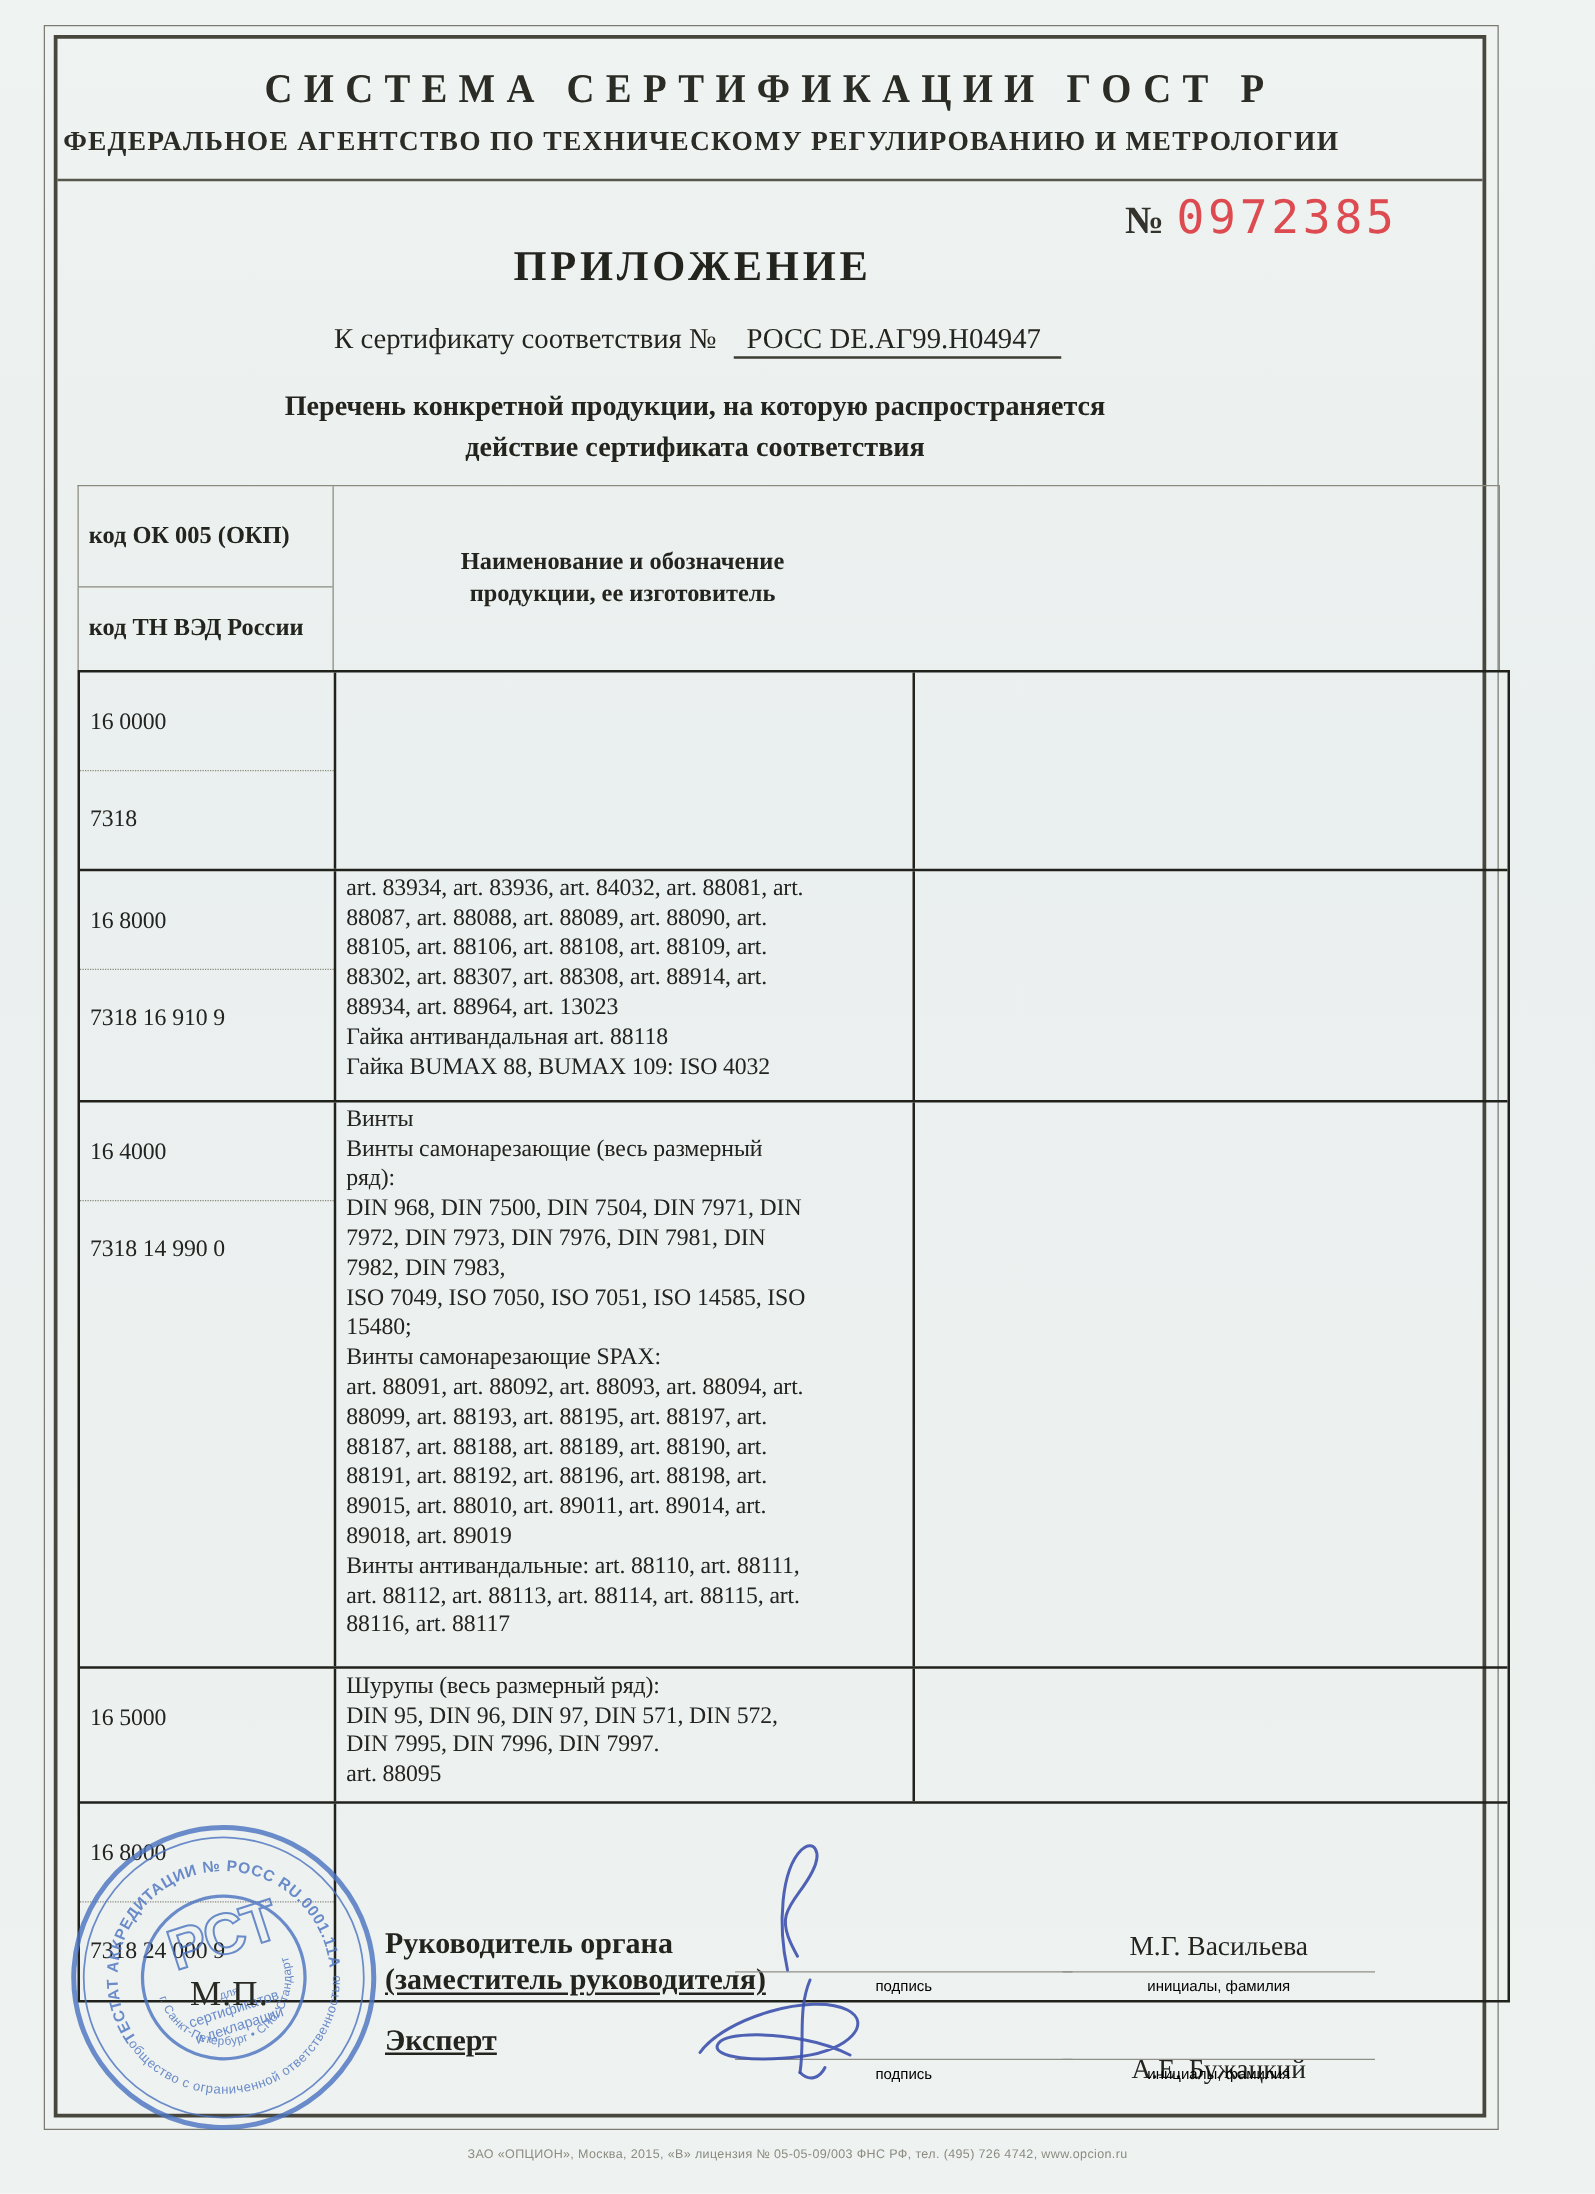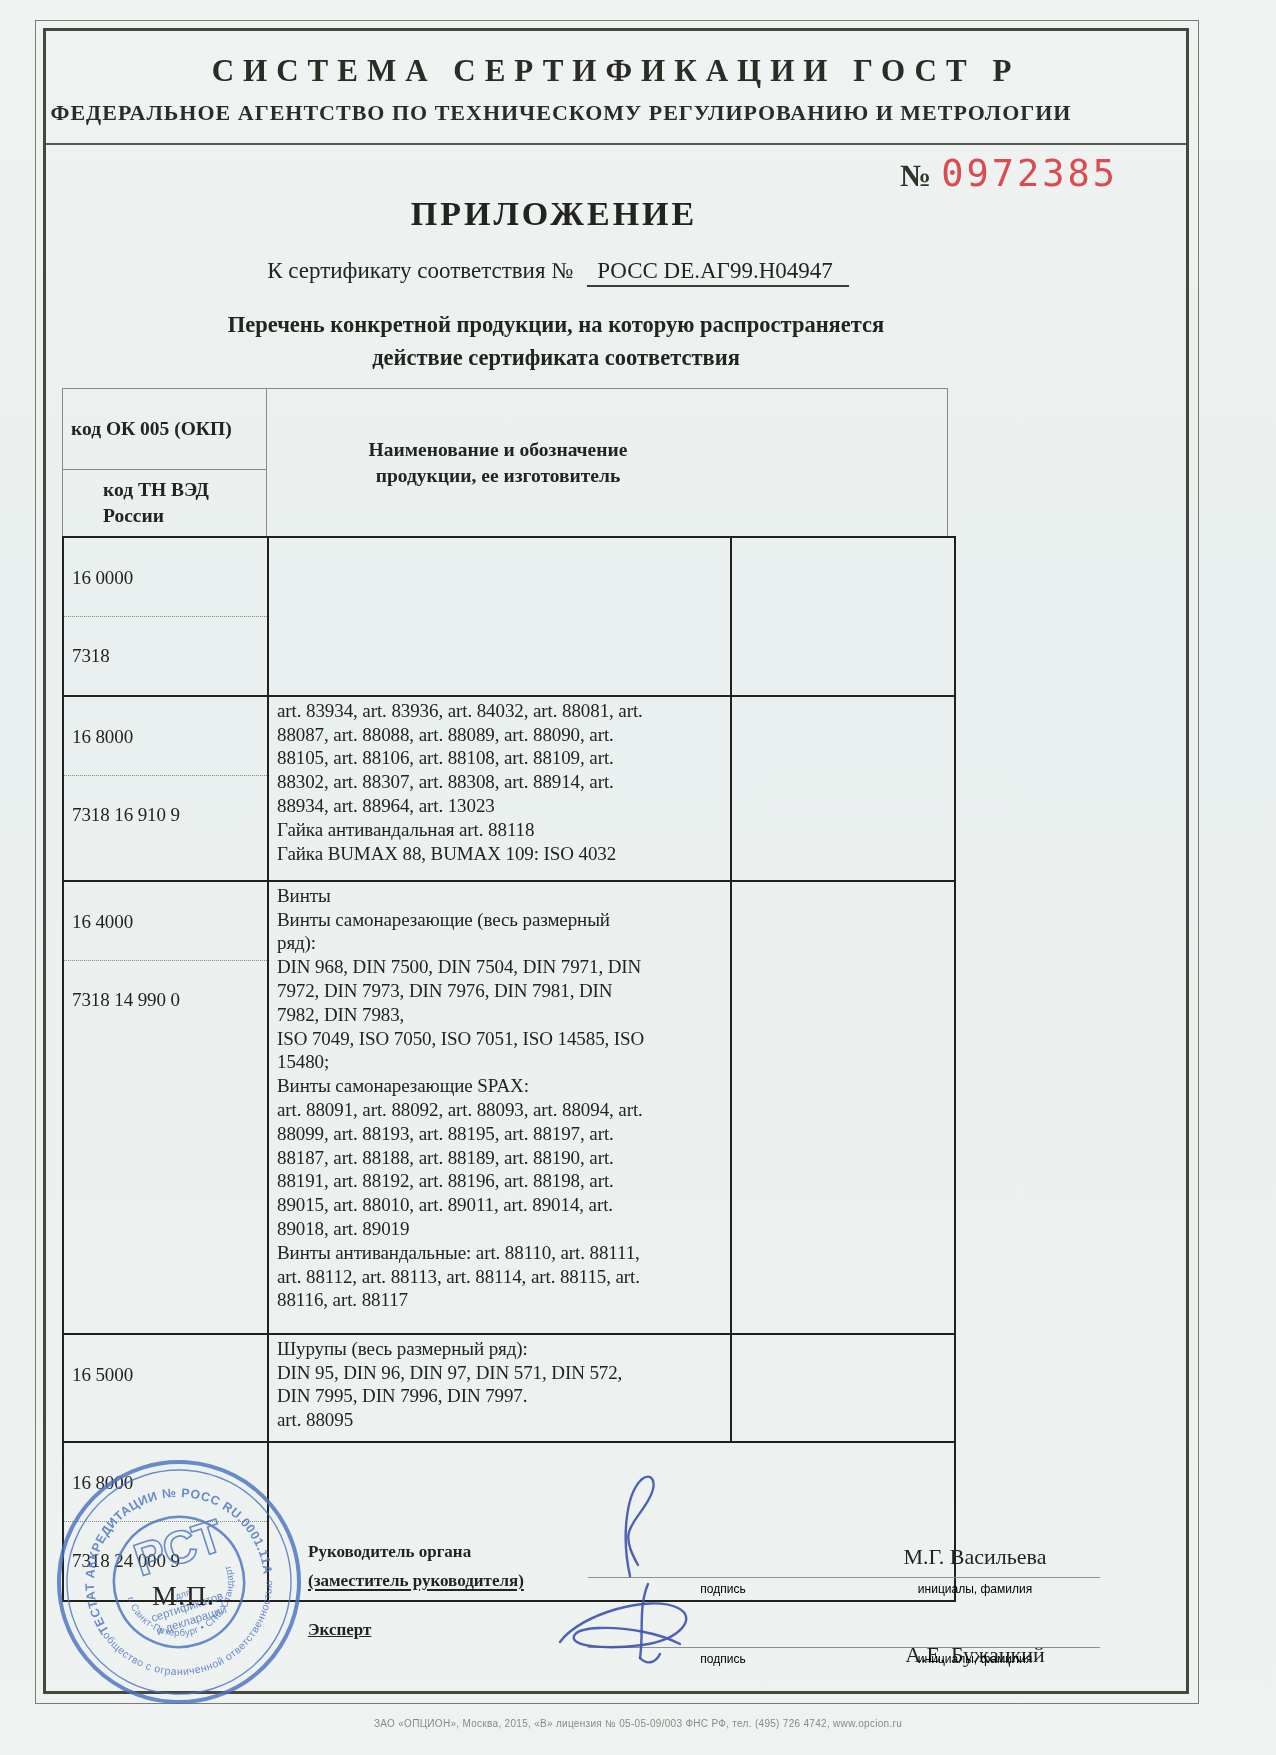--- a/index.html
+++ b/index.html
@@ -25,45 +25,45 @@
   .head-rule { border-top:2.5px solid #57574d; margin-top:17px; }
   
   .blank-number { position:absolute; left:900px; top:152px; white-space:nowrap; }
   .blank-number .no-sign { font-size:31px; font-weight:bold; color:#33332c; margin-right:10px; }
   .blank-number .no-digits { font-family:"DejaVu Sans Mono", monospace; font-size:37px; letter-spacing:3px; color:#dd4a50; font-weight:500; }
   .doc-title { text-align:center; margin-top:50px; font-size:34px; font-weight:bold; letter-spacing:3px; transform:translateX(-62px); }
   .cert-line { text-align:center; margin-top:25px; font-size:23px; transform:translateX(-58px); }
   .cert-num { display:inline-block; margin-left:14px; padding:0 16px 1px 10px; border-bottom:2px solid #3c3c33; }
   .scope { text-align:center; margin-top:21px; font-weight:bold; font-size:22.5px; line-height:33px; transform:translateX(-60px); }
   
-  .tablewrap { margin:14px 0 0 16px; width:894px; }
+  .tablewrap { margin:14px 0 0 16px; width:1146px; }
   .thead {
     display:grid; grid-template-columns:203px 463px auto;
     border:1.3px solid #8b8b80; border-bottom:none;
     height:148px; margin-right:8px; box-sizing:border-box;
   }
   .th { font-weight:bold; font-size:19.5px; line-height:26px; display:flex; align-items:center;
         justify-content:center; text-align:center; white-space:pre-line; border-left:1.3px solid #8b8b80; }
   .th-col1 { display:flex; flex-direction:column; border-left:none; align-items:stretch; text-align:left; }
   .th-col1 .half-a { flex:1.25; display:flex; align-items:center; padding:4px 8px; border-bottom:1.3px solid #8b8b80; }
-  .th-col1 .half-b { flex:1; display:flex; align-items:center; padding:4px 8px;margin-left:32px; }
+  .th-col1 .half-b { flex:1; display:flex; align-items:center; padding:4px 8px; }
   .tbody { border:2.5px solid #22221c; }
   .trow { display:grid; grid-template-columns:203px 463px auto; }
   .trow + .trow { border-top:2px solid #22221c; }
   .td { border-left:2px solid #22221c; font-size:19px; line-height:23.8px; letter-spacing:-0.1px;
         padding:2px 6px 5px 8px; white-space:pre-line; color:#232320; }
   .td-code { border-left:none; padding:0; font-size:19px; line-height:23.8px; }
   .code-top { padding:4px 8px 3px; }
   .code-dotted { border-top:1.6px dotted #8a8a7c; }
   .code-bot { padding:3px 8px; }
   .row-1 { min-height:55px; } .row-2 { min-height:183px; } .row-3 { min-height:451px; }
   .row-4 { min-height:106px; } .row-5 { min-height:83px; }
   
   .abs { position:absolute; }
-  .role { font-size:17px; font-weight:bold; white-space:nowrap; }
+  .role { font-size:24px; font-weight:bold; white-space:nowrap; }
   .role-under { text-decoration:underline; text-decoration-thickness:2px; text-underline-offset:3px; }
   .sig-line { border-top:1.5px solid #90908a; }
   .small-cap { font-family:"Liberation Sans", sans-serif; font-size:12px; color:#000000; text-align:center; }
   .person-name { font-size:22px; text-align:center; white-space:nowrap; }
   .mp-mark { font-size:28px; color:#2a2a24; letter-spacing:1px; }
   .fineprint { position:absolute; left:0; width:100%; top:1718px; text-align:center;
                font-family:"Liberation Sans", sans-serif; font-size:10px; color:#8b8b80; letter-spacing:0.3px; }
   .stamp-svg text { font-family:"Liberation Sans", sans-serif; }
   .sig-ink { stroke:#3d51ad; stroke-width:2.4; fill:none; stroke-linecap:round; opacity:0.9; }
 </style>

